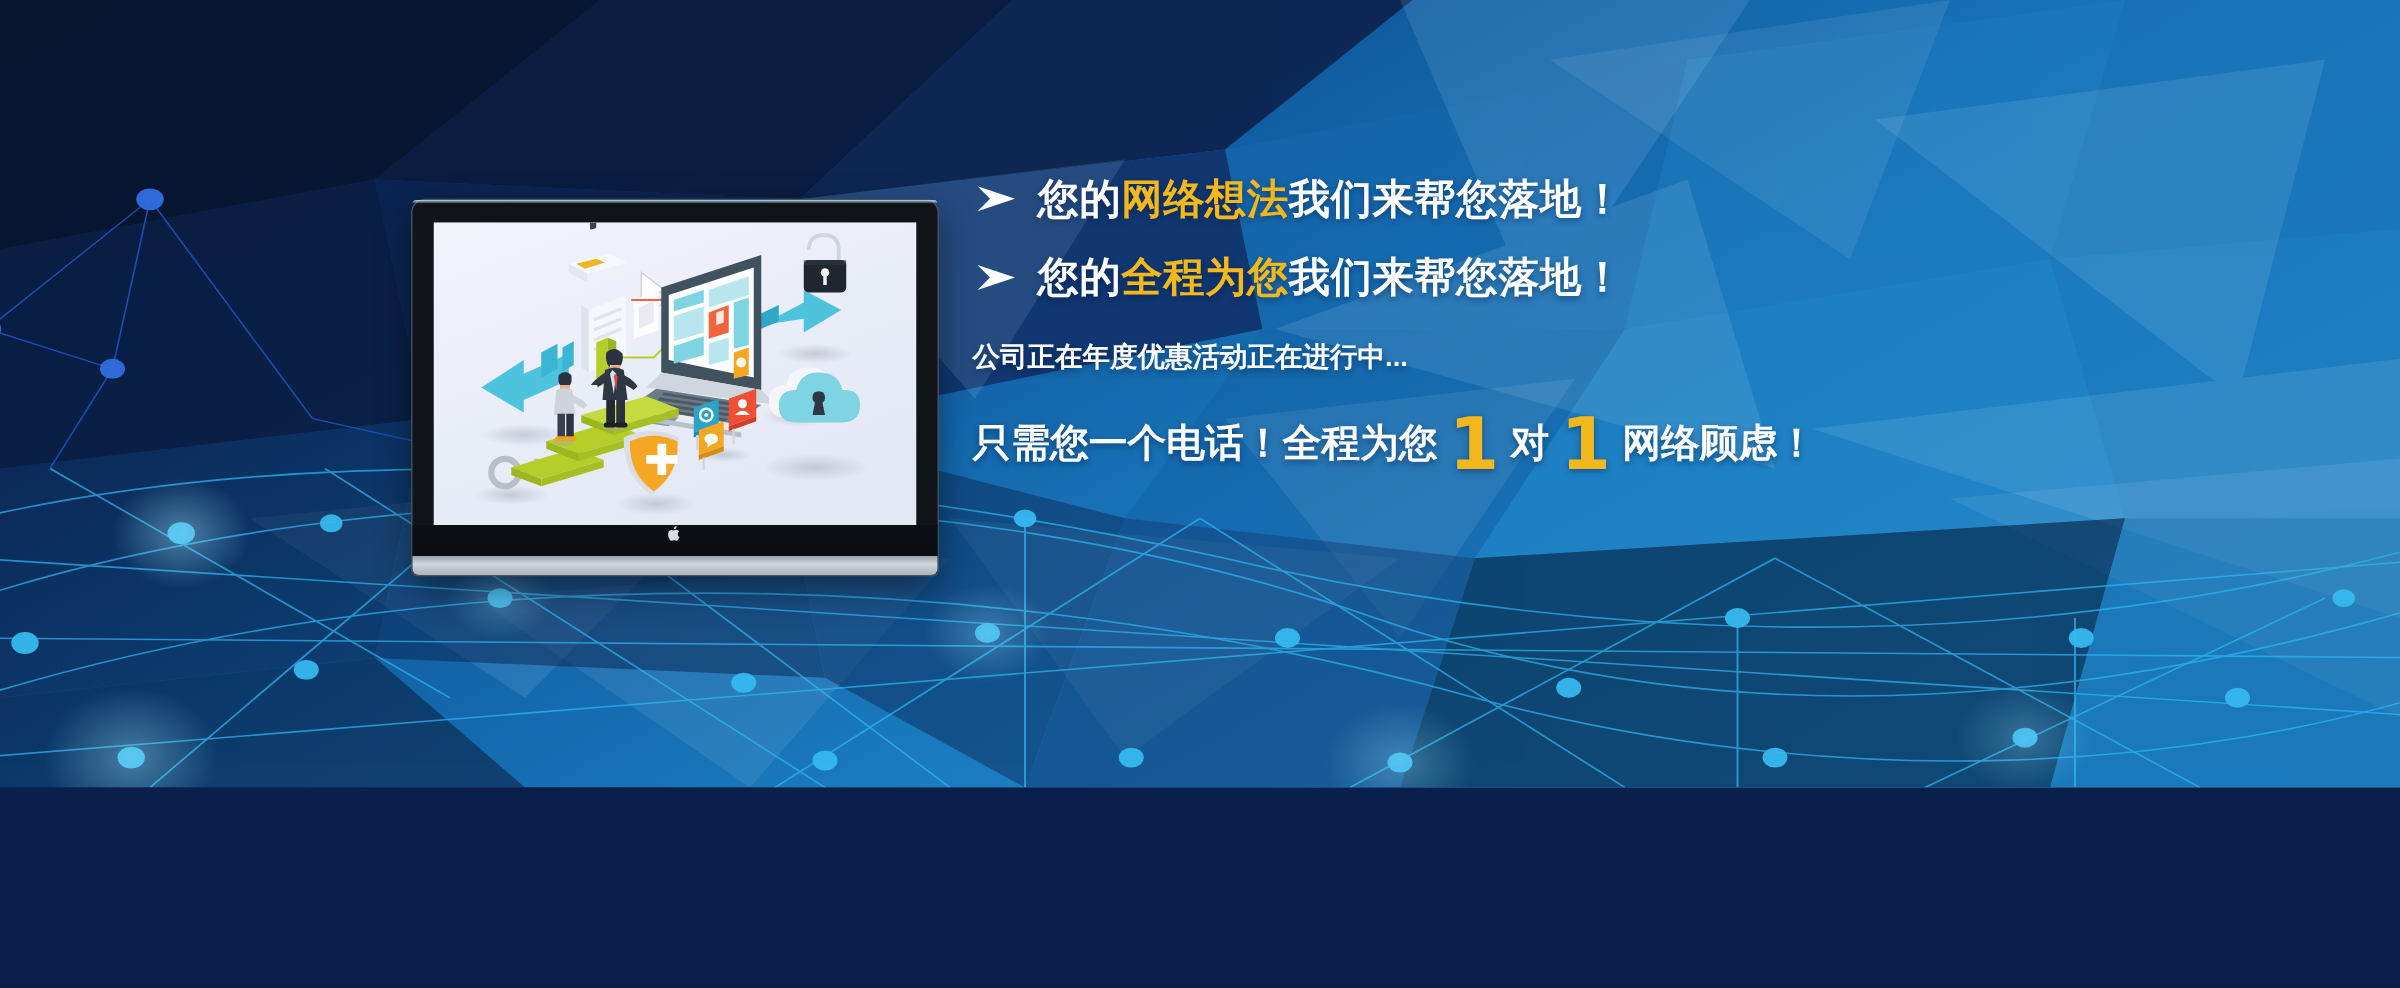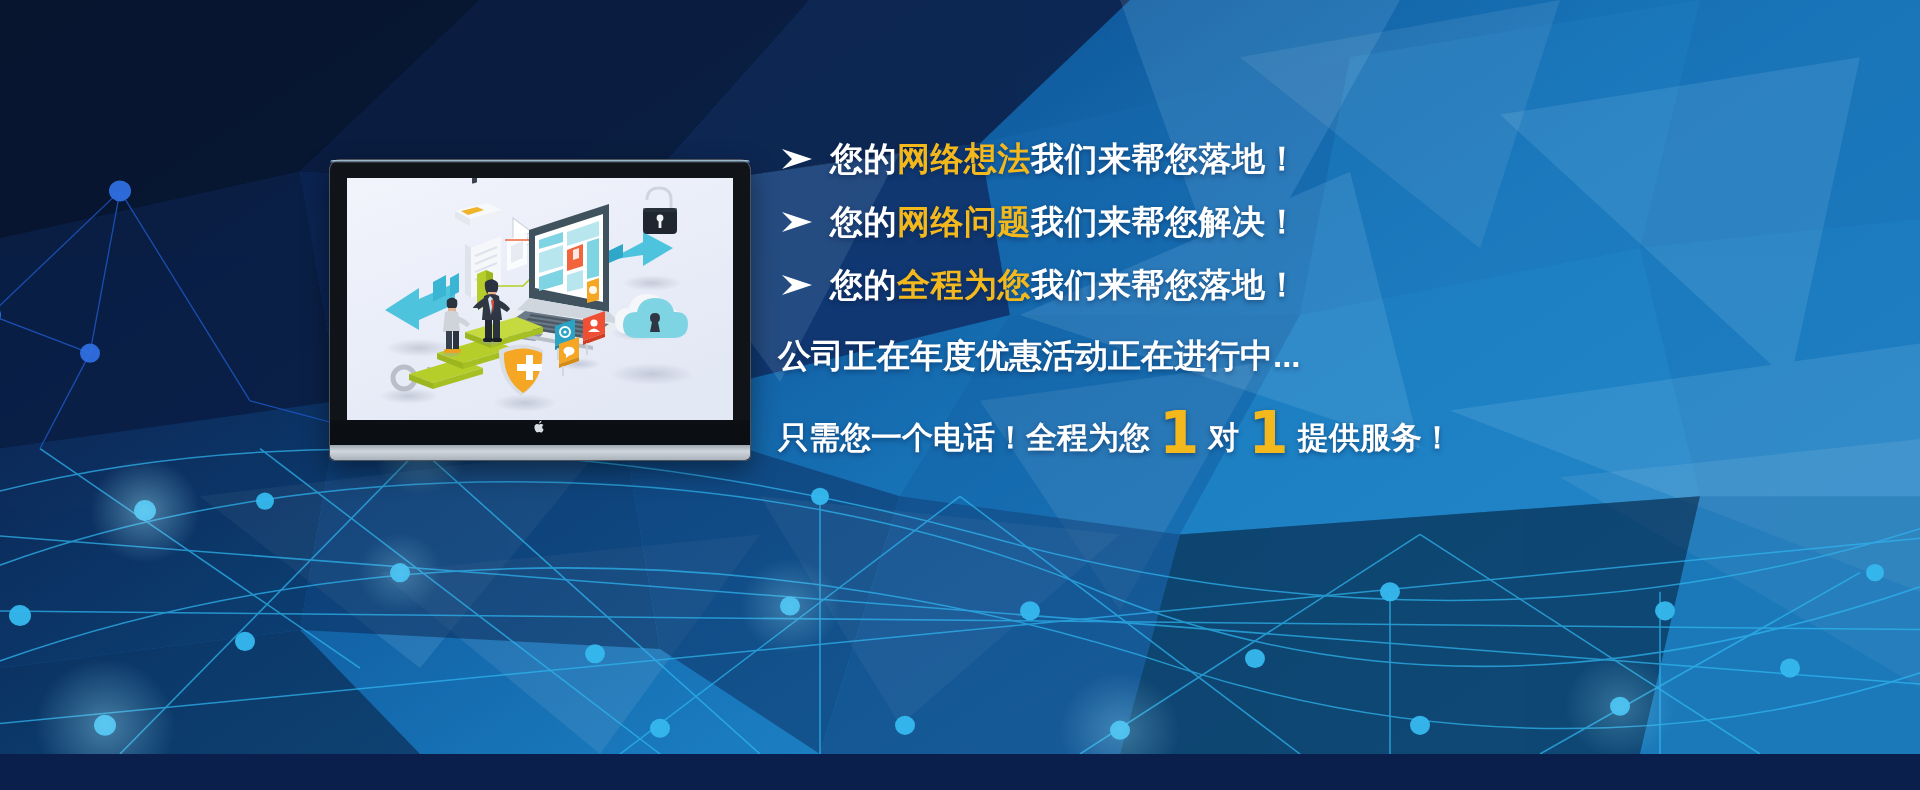--- a/index.html
+++ b/index.html
@@ -1,20 +1,20 @@
 <!DOCTYPE html>
 <html><head>
 <meta charset="utf-8">
 <style>
   * { margin:0; padding:0; box-sizing:border-box; }
   html,body { width:1920px; height:790px; overflow:hidden; background:#0b1f4d; }
   body { font-family:"Liberation Sans","DejaVu Sans",sans-serif; }
 
   #banner{
-    position:relative; width:1920px; height:754px; overflow:hidden;
+    position:relative; width:1920px; height:630px; overflow:hidden;
     background:linear-gradient(110deg,#0a1b45 0%,#102a63 22%,#1363a8 55%,#1a7cc0 78%,#1f82c4 100%);
   }
 
   
   .layer{ position:absolute; inset:0; width:100%; height:100%; pointer-events:none; }
   #poly-layer{ z-index:1; }
   #net-layer { z-index:2; }
   #glow-layer{ z-index:3; }
 
   
@@ -67,26 +67,26 @@
   .bullet-icon svg{ display:block; }
   .bullet-text{
     font-size:33px; font-weight:bold; color:#ffffff; letter-spacing:.5px;
     white-space:nowrap;
     text-shadow:0 2px 5px rgba(0,20,60,.45);
   }
   .hl{ color:#f3b81c; }
 
   #promo-line{
     margin-top:20px; margin-left:-2px;
-    font-size:33px; font-weight:bold; color:#ffffff; white-space:nowrap;
+    font-size:22px; font-weight:bold; color:#ffffff; white-space:nowrap;
     text-shadow:0 2px 5px rgba(0,20,60,.45);
   }
   #call-line{
     margin-top:28px; margin-left:-2px;
-    display:flex; align-items:flex-end; white-space:nowrap;
+    display:flex; align-items:center; white-space:nowrap;
     font-size:31px; font-weight:bold; color:#ffffff;
     text-shadow:0 2px 5px rgba(0,20,60,.45);
   }
   .bignum{
     font-size:58px; font-weight:bold; color:#f3b81c; line-height:.9;
     padding:0 9px; font-family:"DejaVu Sans","Liberation Sans",sans-serif;
   }
 </style>
 </head>
 <body>
@@ -448,42 +448,34 @@
 
     <div class="bullet-row">
       <span class="bullet-icon">
         <svg width="34" height="22" viewBox="0 0 34 22">
           <path d="M2,1 L32,11 L2,21 L12,11 Z" fill="#ffffff"></path>
         </svg>
       </span>
       <span class="bullet-text"><span>您的</span><span class="hl">网络想法</span><span>我们来帮您落地！</span></span>
     </div>
 
-    <div class="bullet-row">
-      <span class="bullet-icon">
-        <svg width="34" height="22" viewBox="0 0 34 22">
-          <path d="M2,1 L32,11 L2,21 L12,11 Z" fill="#ffffff"></path>
-        </svg>
-      </span>
-      <span class="bullet-text"><span>您的</span><span class="hl">网络问题</span><span>我们来帮您解决！</span></span>
-    </div>
 
     <div class="bullet-row">
       <span class="bullet-icon">
         <svg width="34" height="22" viewBox="0 0 34 22">
           <path d="M2,1 L32,11 L2,21 L12,11 Z" fill="#ffffff"></path>
         </svg>
       </span>
       <span class="bullet-text"><span>您的</span><span class="hl">全程为您</span><span>我们来帮您落地！</span></span>
     </div>
 
     <div id="promo-line">公司正在年度优惠活动正在进行中...</div>
 
     <div id="call-line">
       <span>只需您一个电话！全程为您</span>
       <span class="bignum">1</span>
       <span>对</span>
       <span class="bignum">1</span>
-      <span>提供服务！</span>
+      <span>网络顾虑！</span>
     </div>
   </div>
 
 </div>
 
 </body></html>

